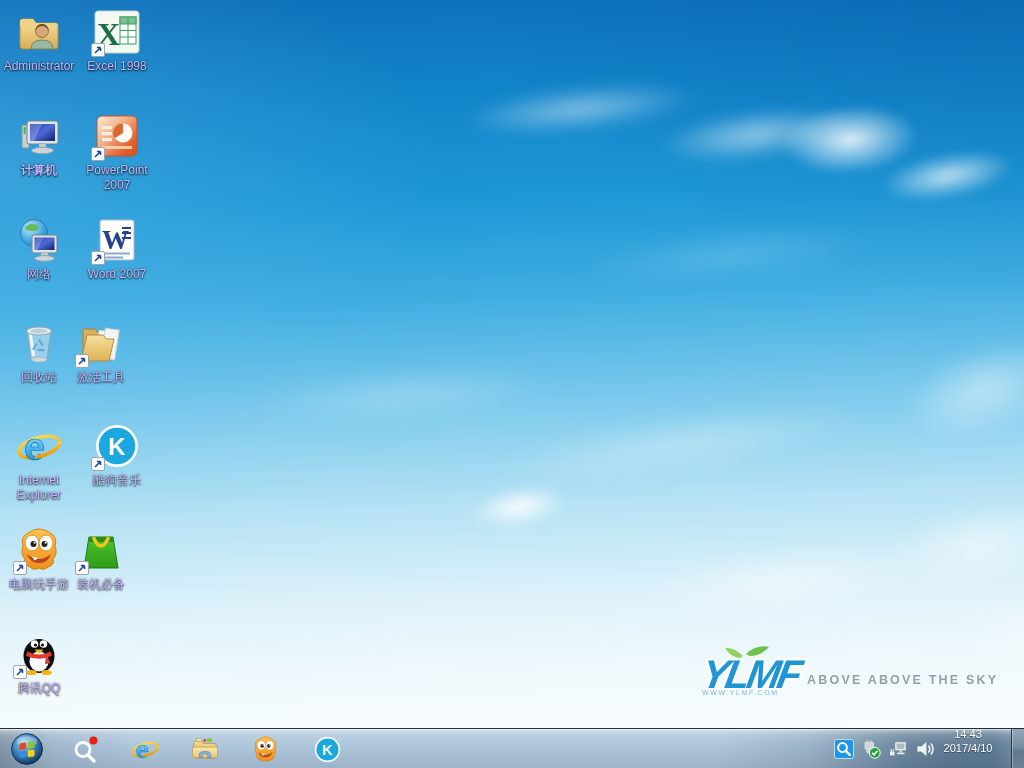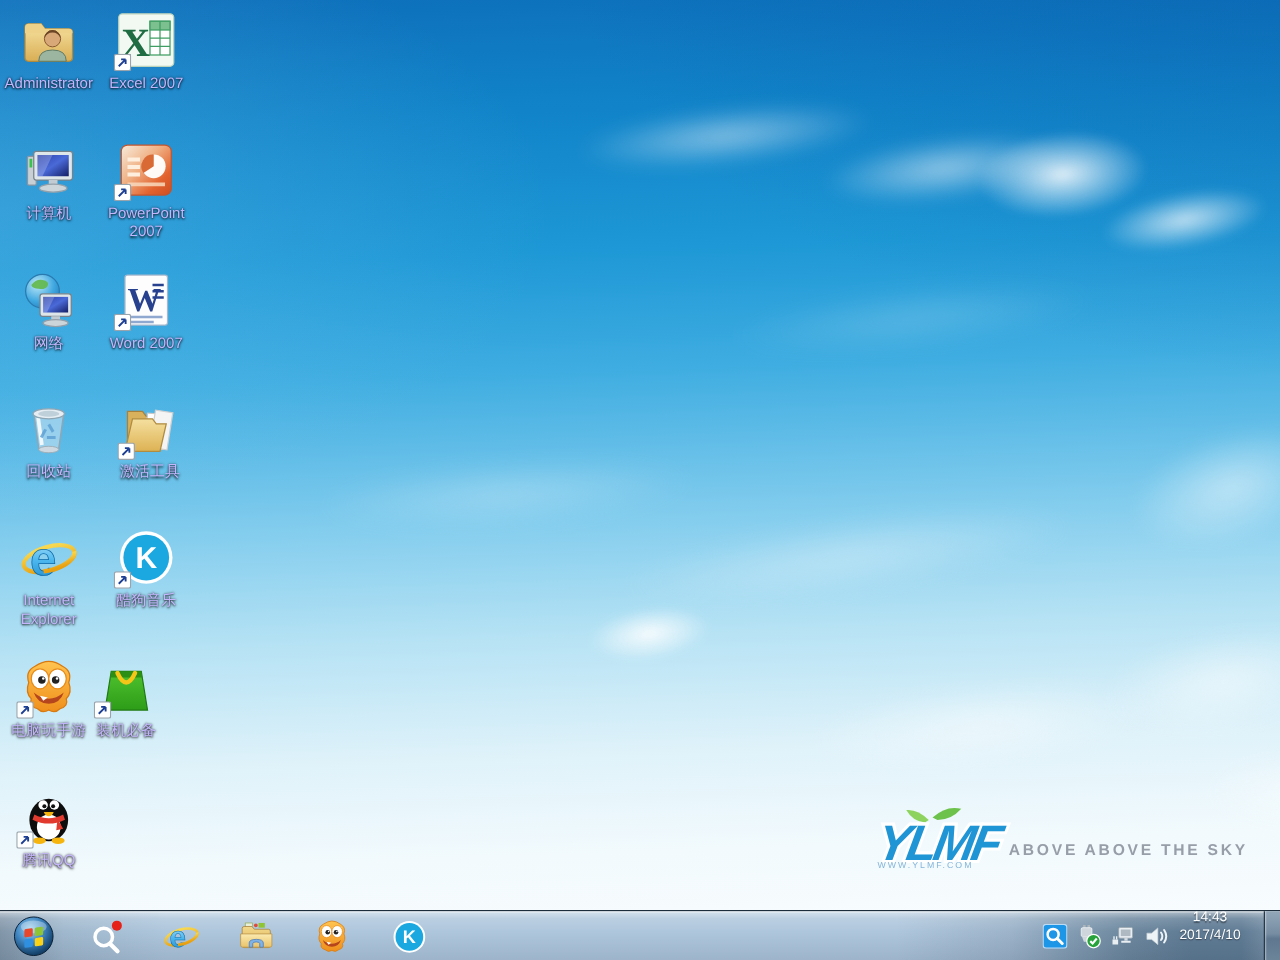--- a/index.html
+++ b/index.html
@@ -117,23 +117,23 @@
               <line x1="27" y1="29" x2="43" y2="29"></line>
       <line x1="35" y1="9" x2="35" y2="36"></line>
             </g>
     <text x="4" y="37" font-size="32" font-weight="bold" fill="#1f6e43" font-family="'Liberation Serif',serif">X</text>
           </svg>
           <span class="shortcut-badge"><svg width="14" height="14" viewBox="0 0 14 14">
   <rect x=".5" y=".5" width="13" height="13" rx="1.5" fill="#fff" stroke="#9aa4ac"></rect>
   <path d="M4 10 L9.5 4.5 M9.5 4.5 v3.6 M9.5 4.5 h-3.6" stroke="#1c3f94" stroke-width="1.5" fill="none"></path>
             </svg></span>
         </div>
-        <div class="icon-label">Excel 2007</div>
-      </div>
-      <div class="desktop-icon" style="left: 1px; top: 112px;">
+        <div class="icon-label">Excel 1998</div>
+      </div>
+      <div class="desktop-icon" style="left: 1px; top: 112px; font-weight: bold;">
         <div class="icon-art">
           <svg class="main" width="48" height="48" viewBox="0 0 48 48">
     <defs>
               <linearGradient id="g1" x1="0" y1="0" x2="1" y2="1">
       <stop offset="0" stop-color="#2a3fa8"></stop>
                 <stop offset=".5" stop-color="#4a6ad8"></stop>
                 <stop offset="1" stop-color="#141f66"></stop>
               </linearGradient>
             </defs>
     <rect x="7" y="13" width="7" height="23" rx="1" fill="#c8d0d6" stroke="#8894a0"></rect>
@@ -234,21 +234,21 @@
     <g stroke="#5b9fd4" stroke-width="2.4" fill="none" opacity=".8">
       <path d="M18 31 l3.5-6.5"></path>
               <path d="M24 20.5 l3.5 6"></path>
               <path d="M29.5 31 h-7"></path>
             </g>
     <ellipse cx="24" cy="40.6" rx="8" ry="2.6" fill="#cdd8e0" stroke="#9fb0ba" stroke-width=".8"></ellipse>
           </svg>
         </div>
         <div class="icon-label">回收站</div>
       </div>
-      <div class="desktop-icon" style="left: 82px; top: 319px;">
+      <div class="desktop-icon" style="left: 63px; top: 319px;">
         <div class="icon-art">
           <svg class="main" width="48" height="48" viewBox="0 0 48 48">
     <defs>
               <linearGradient id="g5" x1="0" y1="0" x2="0" y2="1">
       <stop offset="0" stop-color="#f5e0a0"></stop>
                 <stop offset="1" stop-color="#ddb254"></stop>
               </linearGradient>
             </defs>
     <path d="M6 10 h12 l3 4 h15 v26 H6 Z" fill="#d9b05c" stroke="#a8823c"></path>
     <rect x="21" y="12" width="16" height="28" fill="#ffffff" stroke="#c8c8c8" transform="rotate(4 29 26)"></rect>

